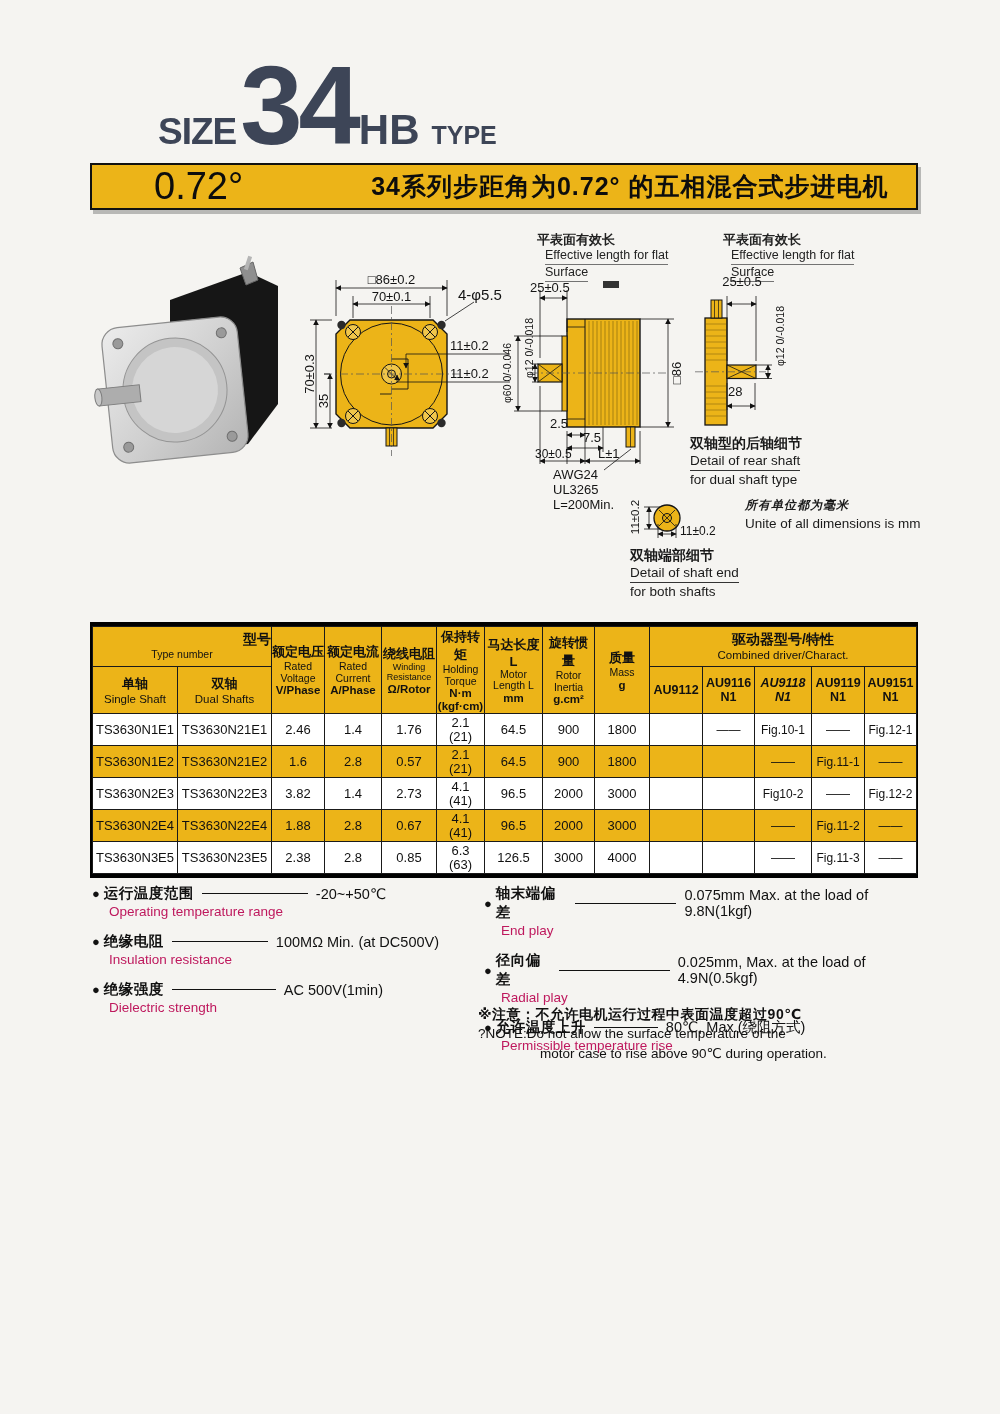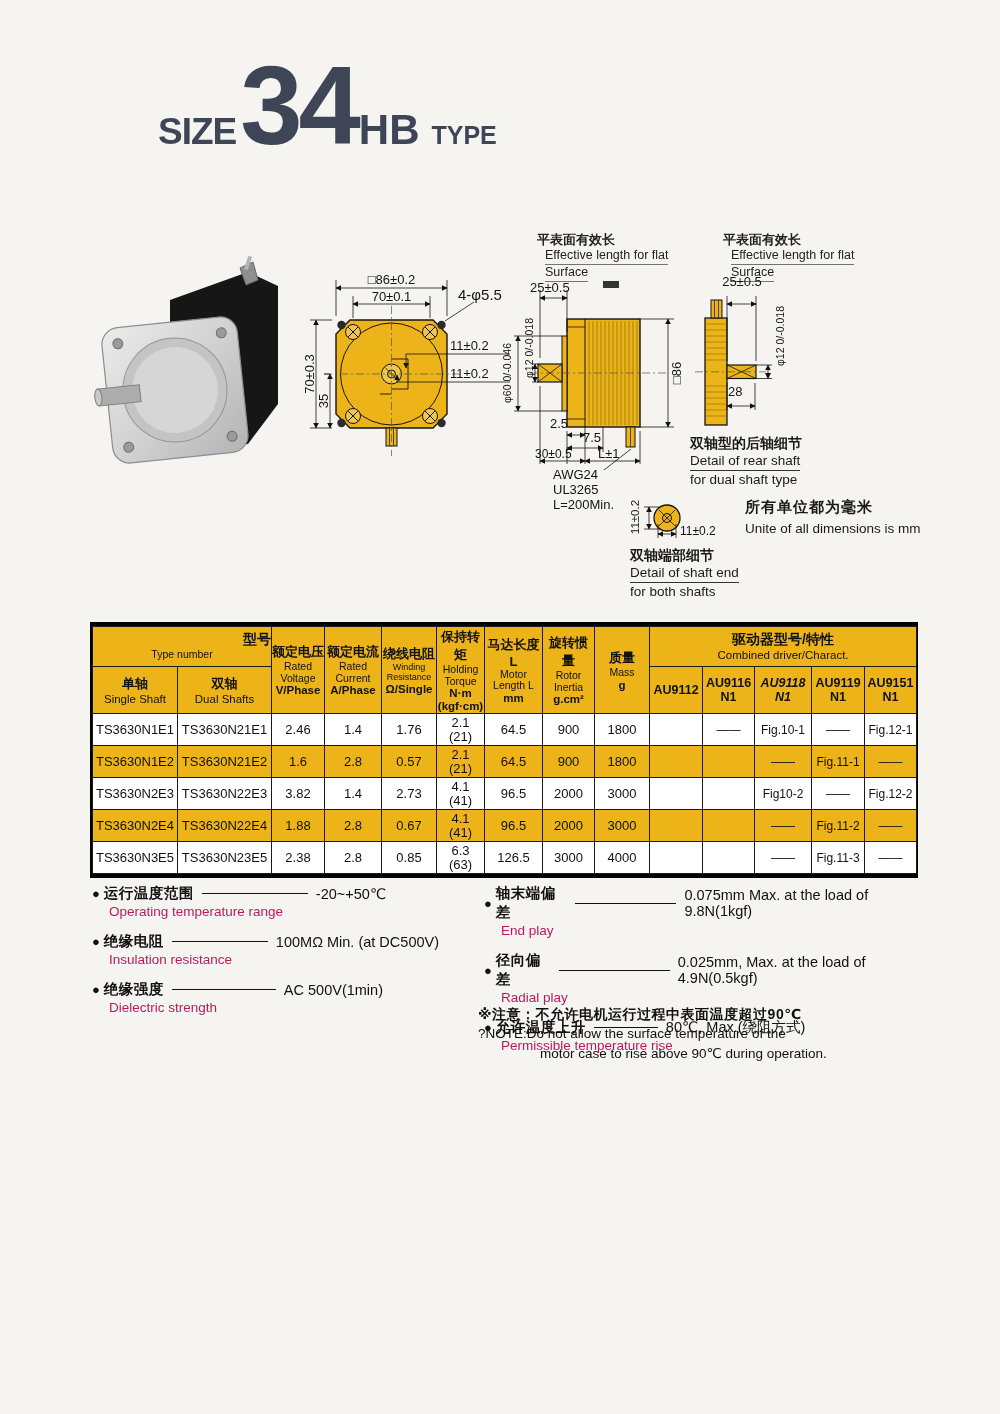--- a/index.html
+++ b/index.html
@@ -27,21 +27,21 @@
   .dim  { position:absolute; font-size:13px; white-space:nowrap; color:#141414; }
   .rot  { position:absolute; transform:translate(-50%,-50%) rotate(-90deg); white-space:nowrap; font-size:13px; color:#141414; }
   .rot.small { font-size:10.5px; }
   .note3 { position:absolute; font-size:12.5px; line-height:1.25; color:#222; }
   .note3 .zh { font-weight:bold; font-size:13px; }
   .note3 .u  { border-bottom:1px solid #737373; display:inline-block;margin-left:8px; }
   .cap { position:absolute; font-size:13.5px; line-height:1.3; color:#1a1a1a; }
   .cap .zh { font-weight:bold; font-size:14px; }
   .cap .u  { border-bottom:1.5px solid #333; display:inline-block; }
   .unitnote { position:absolute; font-size:13.5px; line-height:1.5; color:#1a1a1a; }
-  .unitnote .zh { font-weight:bold; font-size:15px; letter-spacing:1px; }
+  .unitnote .zh { font-weight:bold; font-size:12px; letter-spacing:1px;font-style:italic; }
   .wire-label { position:absolute; font-size:13px; line-height:1.15; white-space:pre-line; color:#141414; }
 
   
   .tablewrap { position:absolute; left:90px; top:622px; width:828px;
                border:2px solid #000; border-top-width:4px; border-bottom-width:4px; background:#fff; }
   table { border-collapse:collapse; table-layout:fixed; width:100%; }
   th,td { border:1px solid #1a1a1a; text-align:center; vertical-align:middle; padding:1px 0; }
   thead th { background:#ecb418; }
   .h-zh { font-size:13px; font-weight:bold; }
   .h-en { font-size:10.5px; line-height:1.1; font-weight:normal; }
@@ -81,20 +81,24 @@
 
 <div class="page">
 
   <div class="title">
     <span class="t-size">SIZE</span>
     <span class="t-34">34</span>
     <span class="t-hb">HB</span>
     <span class="t-type">TYPE</span>
   </div>
 
+  <div class="banner">
+    <span class="angle">0.72°</span>
+    <span class="zh">34系列步距角为0.72°  的五相混合式步进电机</span>
+  </div>
 
   <div class="drawings">
     <svg width="840" height="392" viewBox="0 0 840 392">
       <defs>
         <marker id="ar" viewBox="0 0 10 10" refX="9" refY="5" markerWidth="7.5" markerHeight="7.5" orient="auto-start-reverse">
           <path d="M0,0L10,5L0,10z" fill="#111"></path>
         </marker>
         <linearGradient id="silver" x1="0" y1="0" x2="1" y2="1">
           <stop offset="0" stop-color="#ececec"></stop>
             <stop offset="0.55" stop-color="#cfcfcf"></stop>
@@ -375,21 +379,21 @@
             <div class="h-unit" style="white-space: pre-line;">V/Phase</div>
           </th>
           <th rowspan="2">
             <div class="h-zh">额定电流</div>
             <div class="h-en">Rated Current</div>
             <div class="h-unit" style="white-space: pre-line;">A/Phase</div>
           </th>
           <th rowspan="2">
             <div class="h-zh">绕线电阻</div>
             <div class="h-en tiny">Winding Resistance</div>
-            <div class="h-unit" style="white-space: pre-line;">Ω/Single</div>
+            <div class="h-unit" style="white-space: pre-line;">Ω/Rotor</div>
           </th>
           <th rowspan="2">
             <div class="h-zh">保持转矩</div>
             <div class="h-en">Holding Torque</div>
             <div class="h-unit" style="white-space: pre-line;">N·m
 (kgf·cm)</div>
           </th>
           <th rowspan="2">
             <div class="h-zh">马达长度L</div>
             <div class="h-en">Motor Length L</div>

